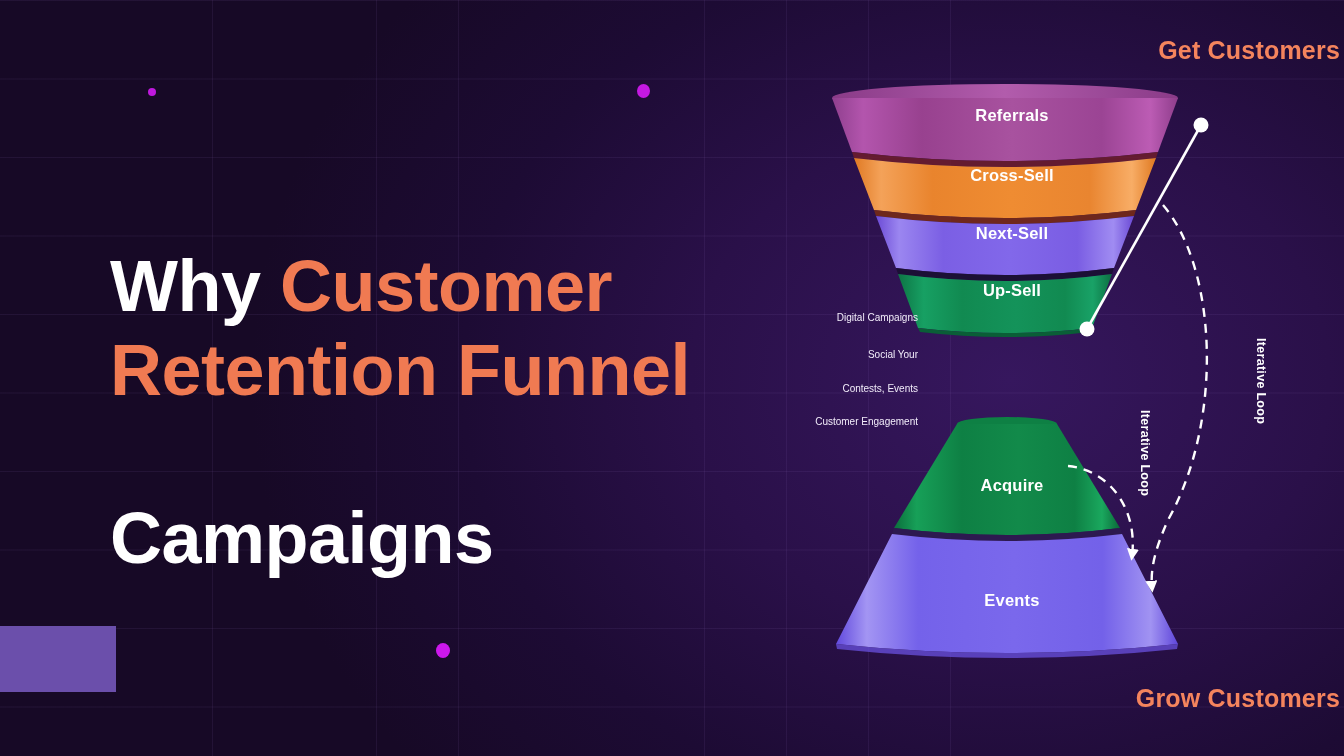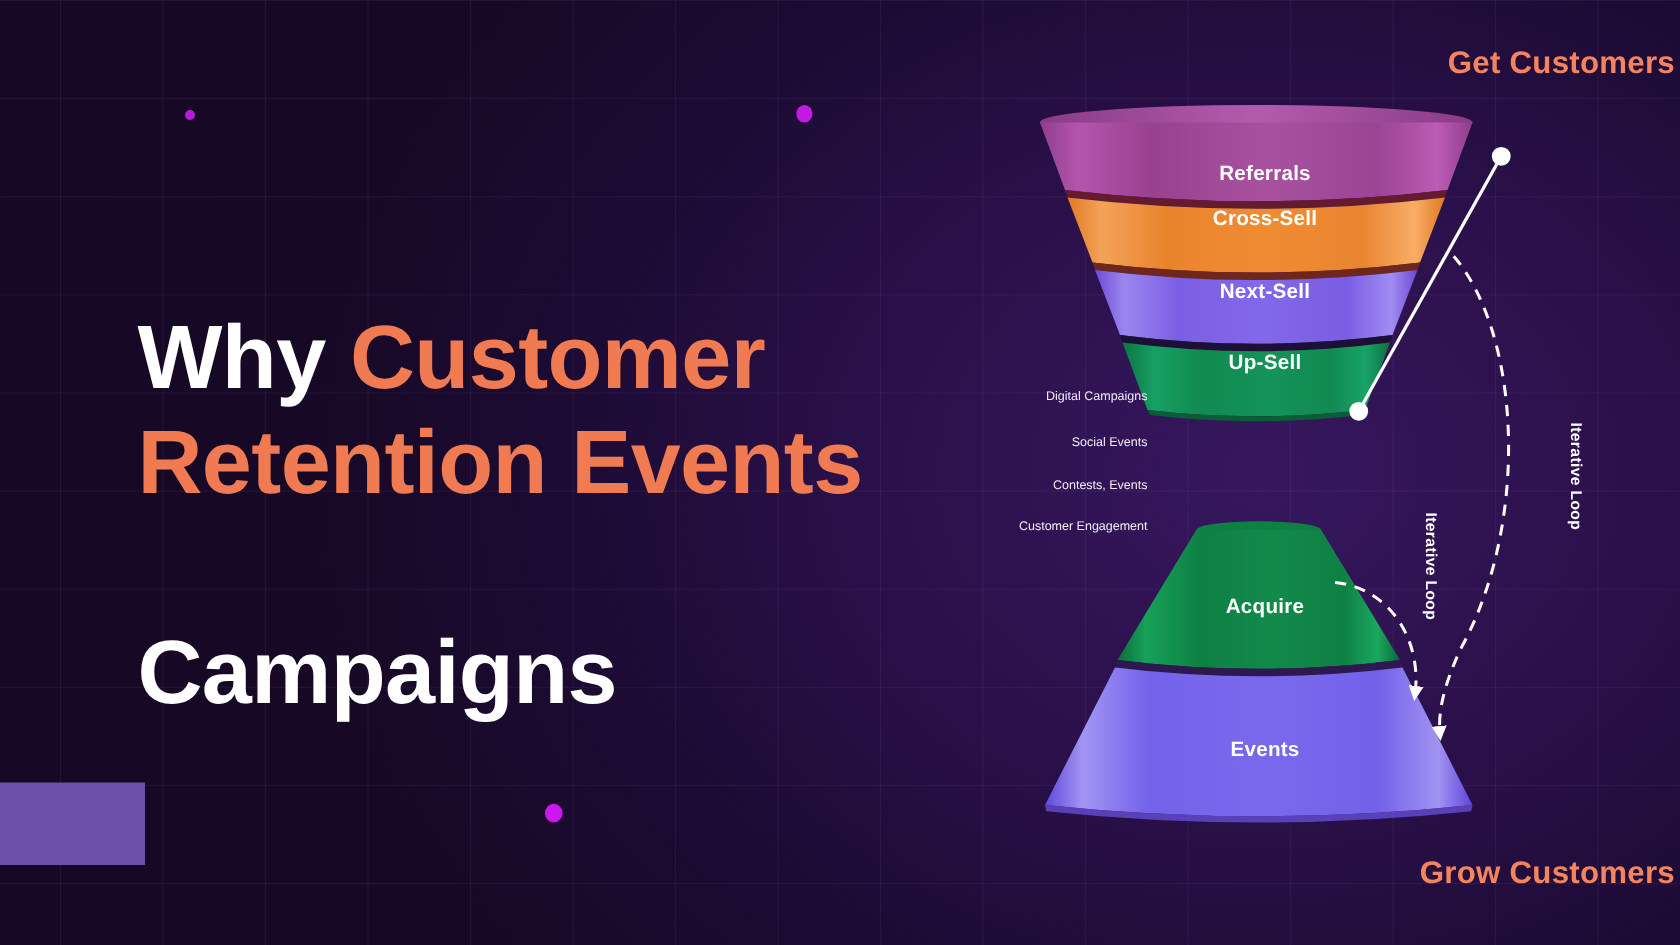--- a/index.html
+++ b/index.html
@@ -51,21 +51,21 @@
   #label-top{top:36px;}
   #label-bottom{top:684px;}
 
   #svg-funnel{position:absolute;left:0;top:0;}
 
   .band-text{
     position:absolute;text-align:center;color:#fff;
     font-size:16.5px;font-weight:600;letter-spacing:.2px;
     width:360px;left:52px;pointer-events:none;
   }
-  #t-referrals{top:106px;margin-top:24px;}
+  #t-referrals{top:106px;}
   #t-crosssell{top:166px;}
   #t-nextsell{top:224px;}
   #t-upsell{top:281px;}
   #t-activate{top:476px;}
   #t-acquire{top:591px;}
 
   
   .side-item{
     position:absolute;color:#f2ecfa;font-size:10px;font-weight:500;
     text-align:right;white-space:nowrap;
@@ -89,21 +89,21 @@
 
 <div id="stage">
 
   <div id="grid"></div>
 
   <div class="dot" id="dot-a"></div>
   <div class="dot" id="dot-b"></div>
   <div class="dot" id="dot-c"></div>
   <div id="accent-rect"></div>
 
-  <h1 id="headline"><span>Why </span><span class="hl-accent">Customer</span><br><span class="hl-accent">Retention Events</span><br><br><span>Campaigns</span></h1>
+  <h1 id="headline"><span>Why </span><span class="hl-accent">Customer</span><br><span class="hl-accent">Retention Funnel</span><br><br><span>Campaigns</span></h1>
 
   <div id="funnel-wrap">
 
     <div class="section-label" id="label-top">Get Customers</div>
     <div class="section-label" id="label-bottom">Grow Customers</div>
 
     <svg id="svg-funnel" width="560" height="756" viewBox="0 0 560 756">
       <defs>
 
         <linearGradient id="gReferrals" x1="0" y1="0" x2="1" y2="0">
@@ -216,21 +216,21 @@
     </svg>
 
     <div class="band-text" id="t-referrals">Referrals</div>
     <div class="band-text" id="t-crosssell">Cross-Sell</div>
     <div class="band-text" id="t-upsell">Up-Sell</div>
     <div class="band-text" id="t-nextsell">Next-Sell</div>
     <div class="band-text" id="t-activate">Acquire</div>
     <div class="band-text" id="t-acquire">Events</div>
 
     <div class="side-item" id="s0">Digital Campaigns</div>
-    <div class="side-item" id="s1">Social Events</div>
+    <div class="side-item" id="s1">Social Your</div>
     <div class="side-item" id="s2">Contests, Events</div>
     <div class="side-item" id="s3">Customer Engagement</div>
 
   </div>
 
   <div class="loop-label" id="loop-1">Iterative Loop</div>
   <div class="loop-label" id="loop-2">Iterative Loop</div>
 
 </div>
 

